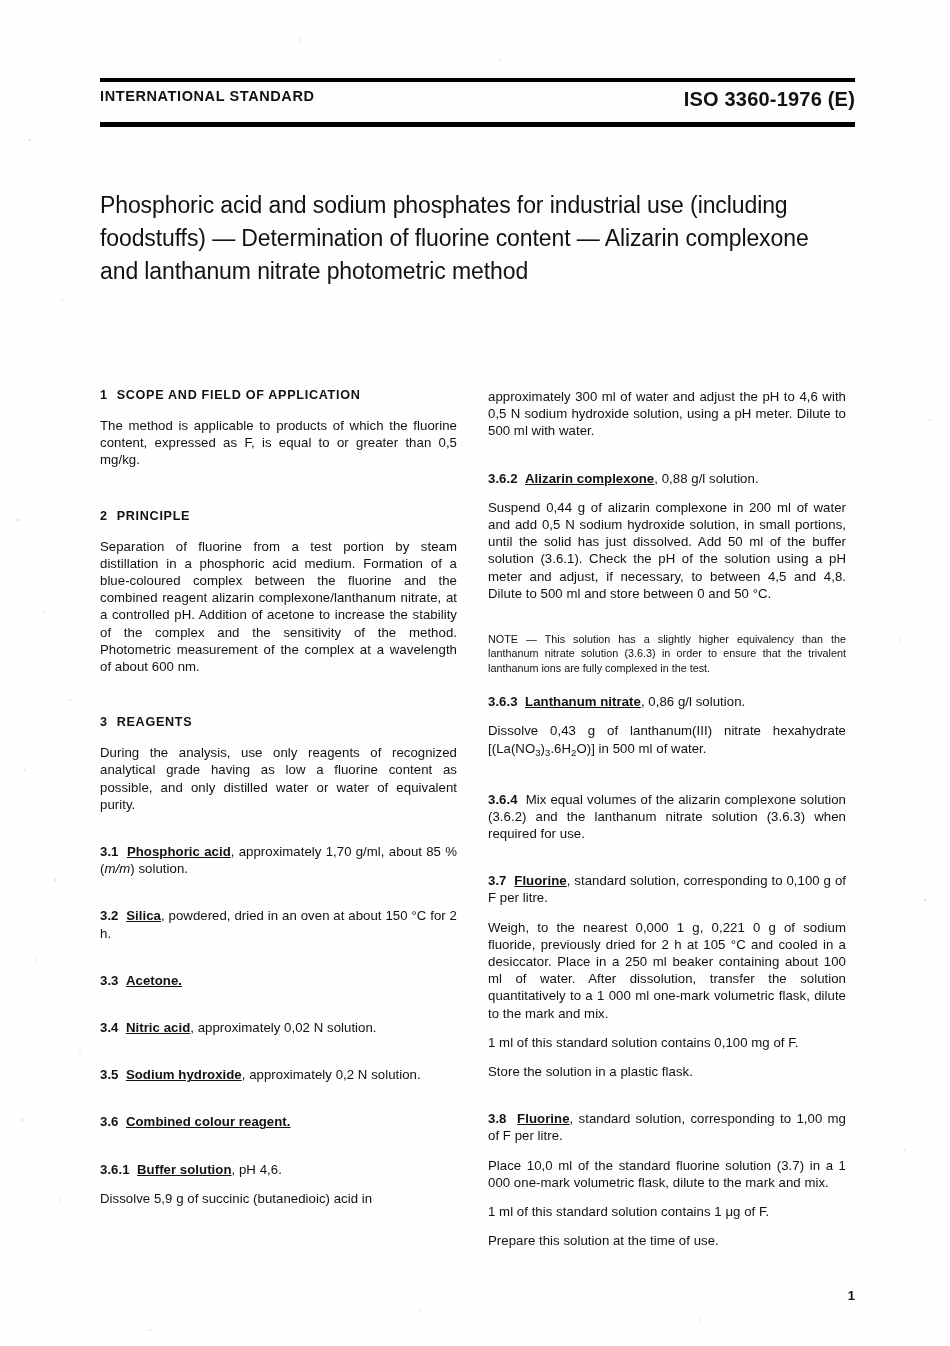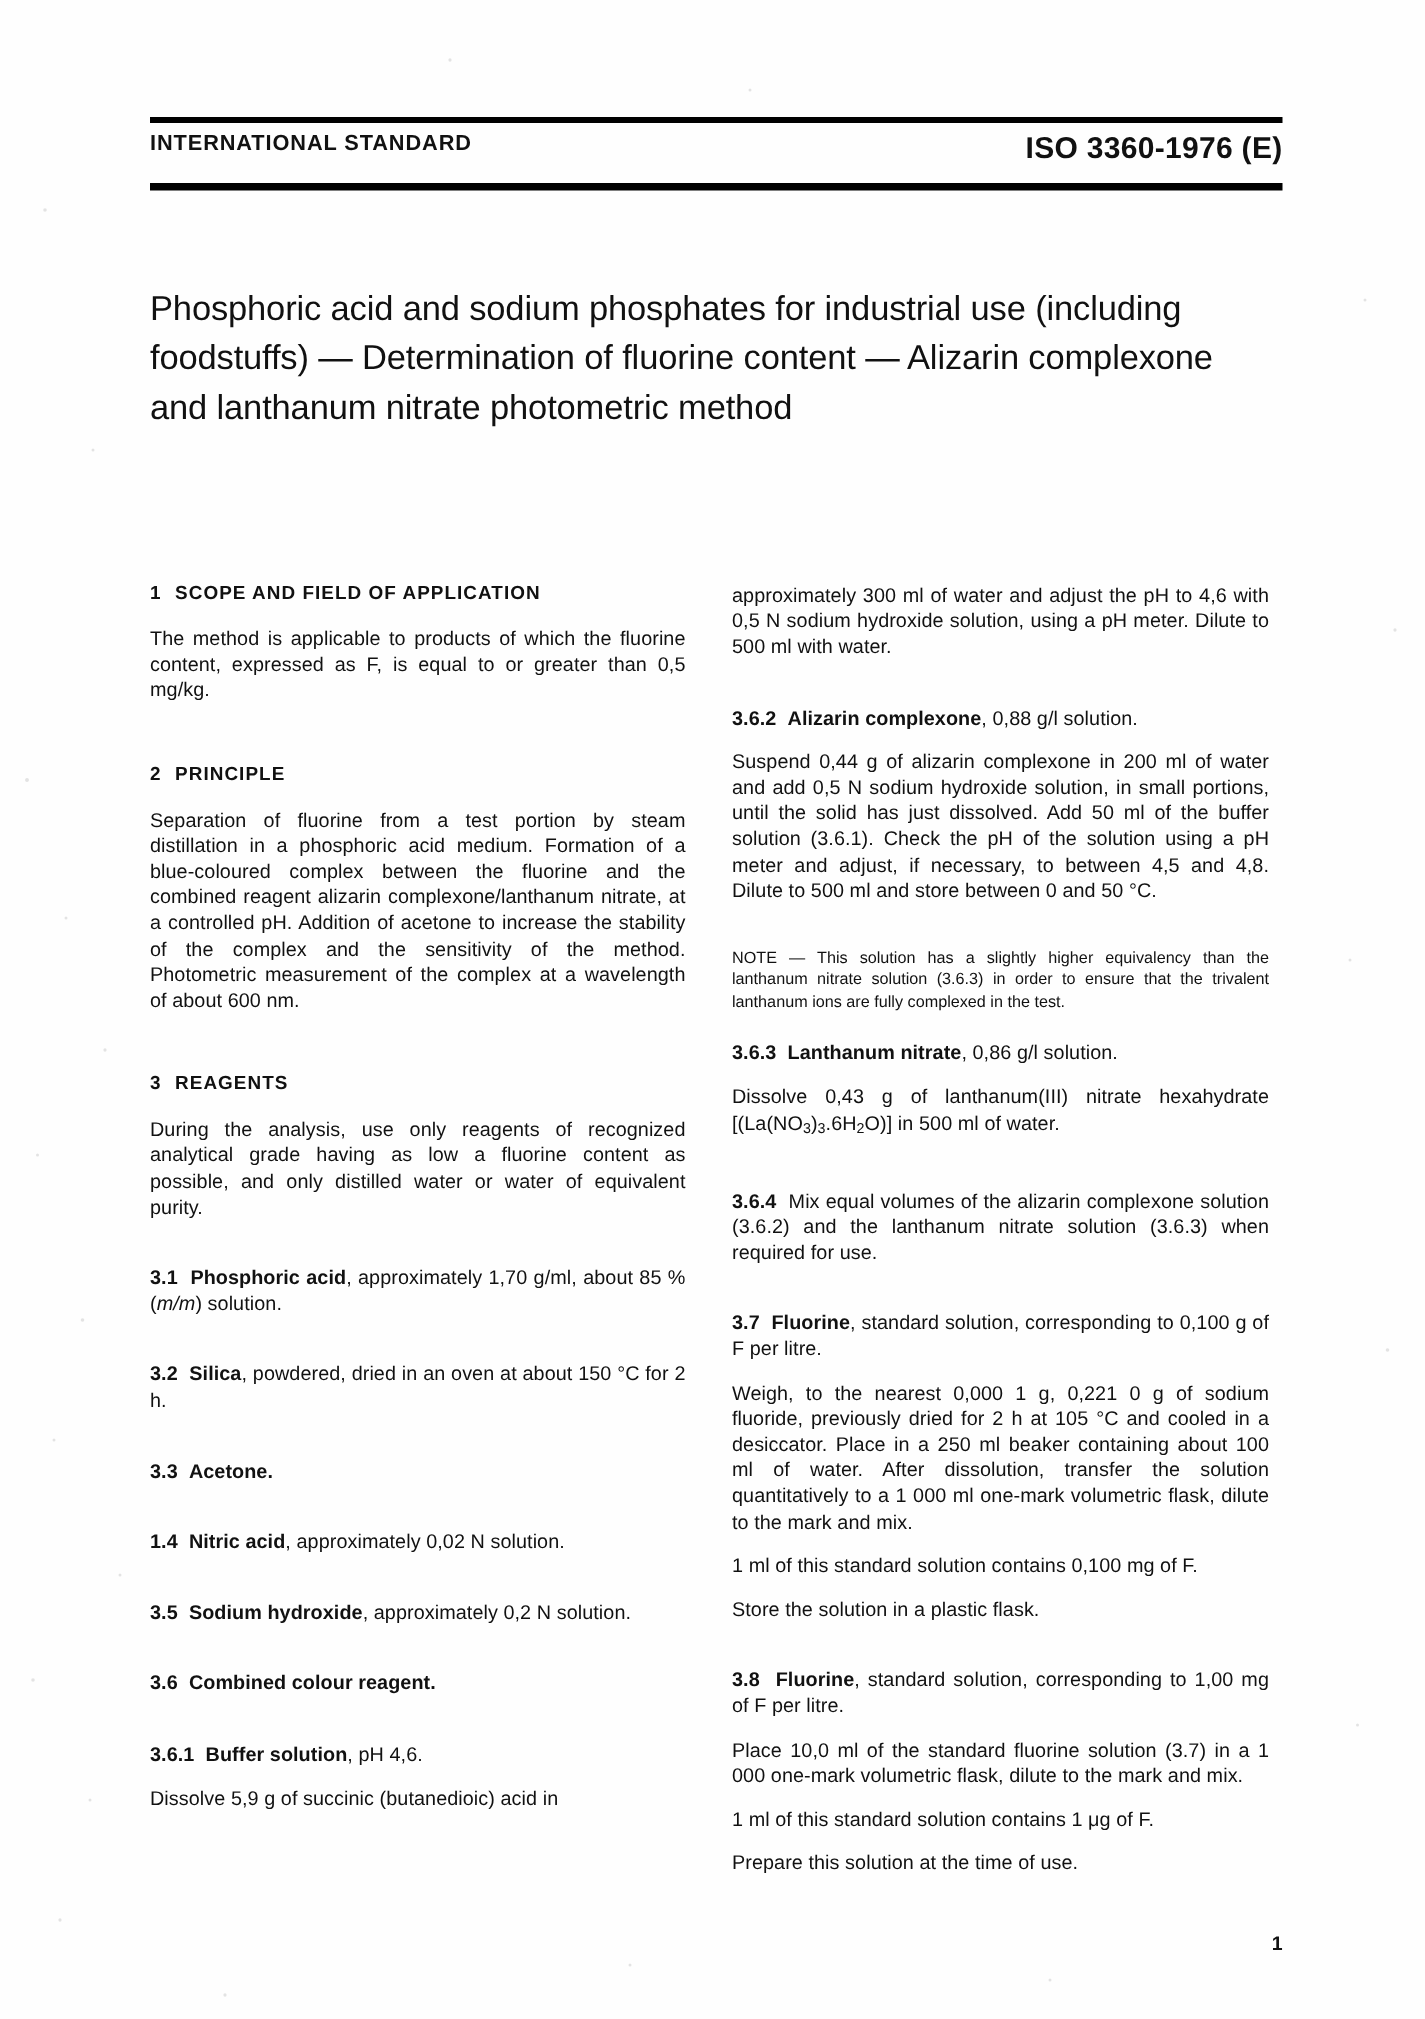--- a/index.html
+++ b/index.html
@@ -113,21 +113,21 @@
   p.gap-xl { margin-bottom: 40px; }
   p.gap-sm { margin-bottom: 12px; }
 
   p.note {
     font-size: 10.8px;
     line-height: 14.4px;
     margin: 0 0 18px 0;
     text-align: justify;
   }
   .sub-num { font-weight: bold; }
-  .sub-name { font-weight: bold; }
+  .sub-name { font-weight: bold; text-decoration: underline; }
   .ital { font-style: italic; }
   sub { font-size: 0.72em; vertical-align: -0.28em; }
 
   .pagenum {
     position: absolute;
     right: 0;
     top: 1288px;
     font-size: 13px;
     font-weight: bold;
   }
@@ -195,21 +195,21 @@
           <span class="num">3</span><span>REAGENTS</span>
         </h2>
         <p class="body gap-lg">During the analysis, use only reagents of recognized analytical grade having as low a fluorine content as possible, and only distilled water or water of equivalent purity.</p>
 
         <p class="body gap-lg"><span class="sub-num">3.1</span>&nbsp;&nbsp;<span class="sub-name">Phosphoric acid</span><span>, approximately 1,70 g/ml, about 85 % (</span><span class="ital">m/m</span><span>) solution.</span></p>
 
         <p class="body gap-lg"><span class="sub-num">3.2</span>&nbsp;&nbsp;<span class="sub-name">Silica</span><span>, powdered, dried in an oven at about 150 °C for 2 h.</span></p>
 
         <p class="body gap-lg"><span class="sub-num">3.3</span>&nbsp;&nbsp;<span class="sub-name">Acetone.</span></p>
 
-        <p class="body gap-lg"><span class="sub-num">1.4</span>&nbsp;&nbsp;<span class="sub-name">Nitric acid</span><span>, approximately 0,02 N solution.</span></p>
+        <p class="body gap-lg"><span class="sub-num">3.4</span>&nbsp;&nbsp;<span class="sub-name">Nitric acid</span><span>, approximately 0,02 N solution.</span></p>
 
         <p class="body gap-lg"><span class="sub-num">3.5</span>&nbsp;&nbsp;<span class="sub-name">Sodium hydroxide</span><span>, approximately 0,2 N solution.</span></p>
 
         <p class="body gap-lg"><span class="sub-num">3.6</span>&nbsp;&nbsp;<span class="sub-name">Combined colour reagent.</span></p>
 
         <p class="body gap-sm"><span class="sub-num">3.6.1</span>&nbsp;&nbsp;<span class="sub-name">Buffer solution</span><span>, pH 4,6.</span></p>
 
         <p class="body">Dissolve 5,9 g of succinic (butanedioic) acid in</p>
 
       </div>

